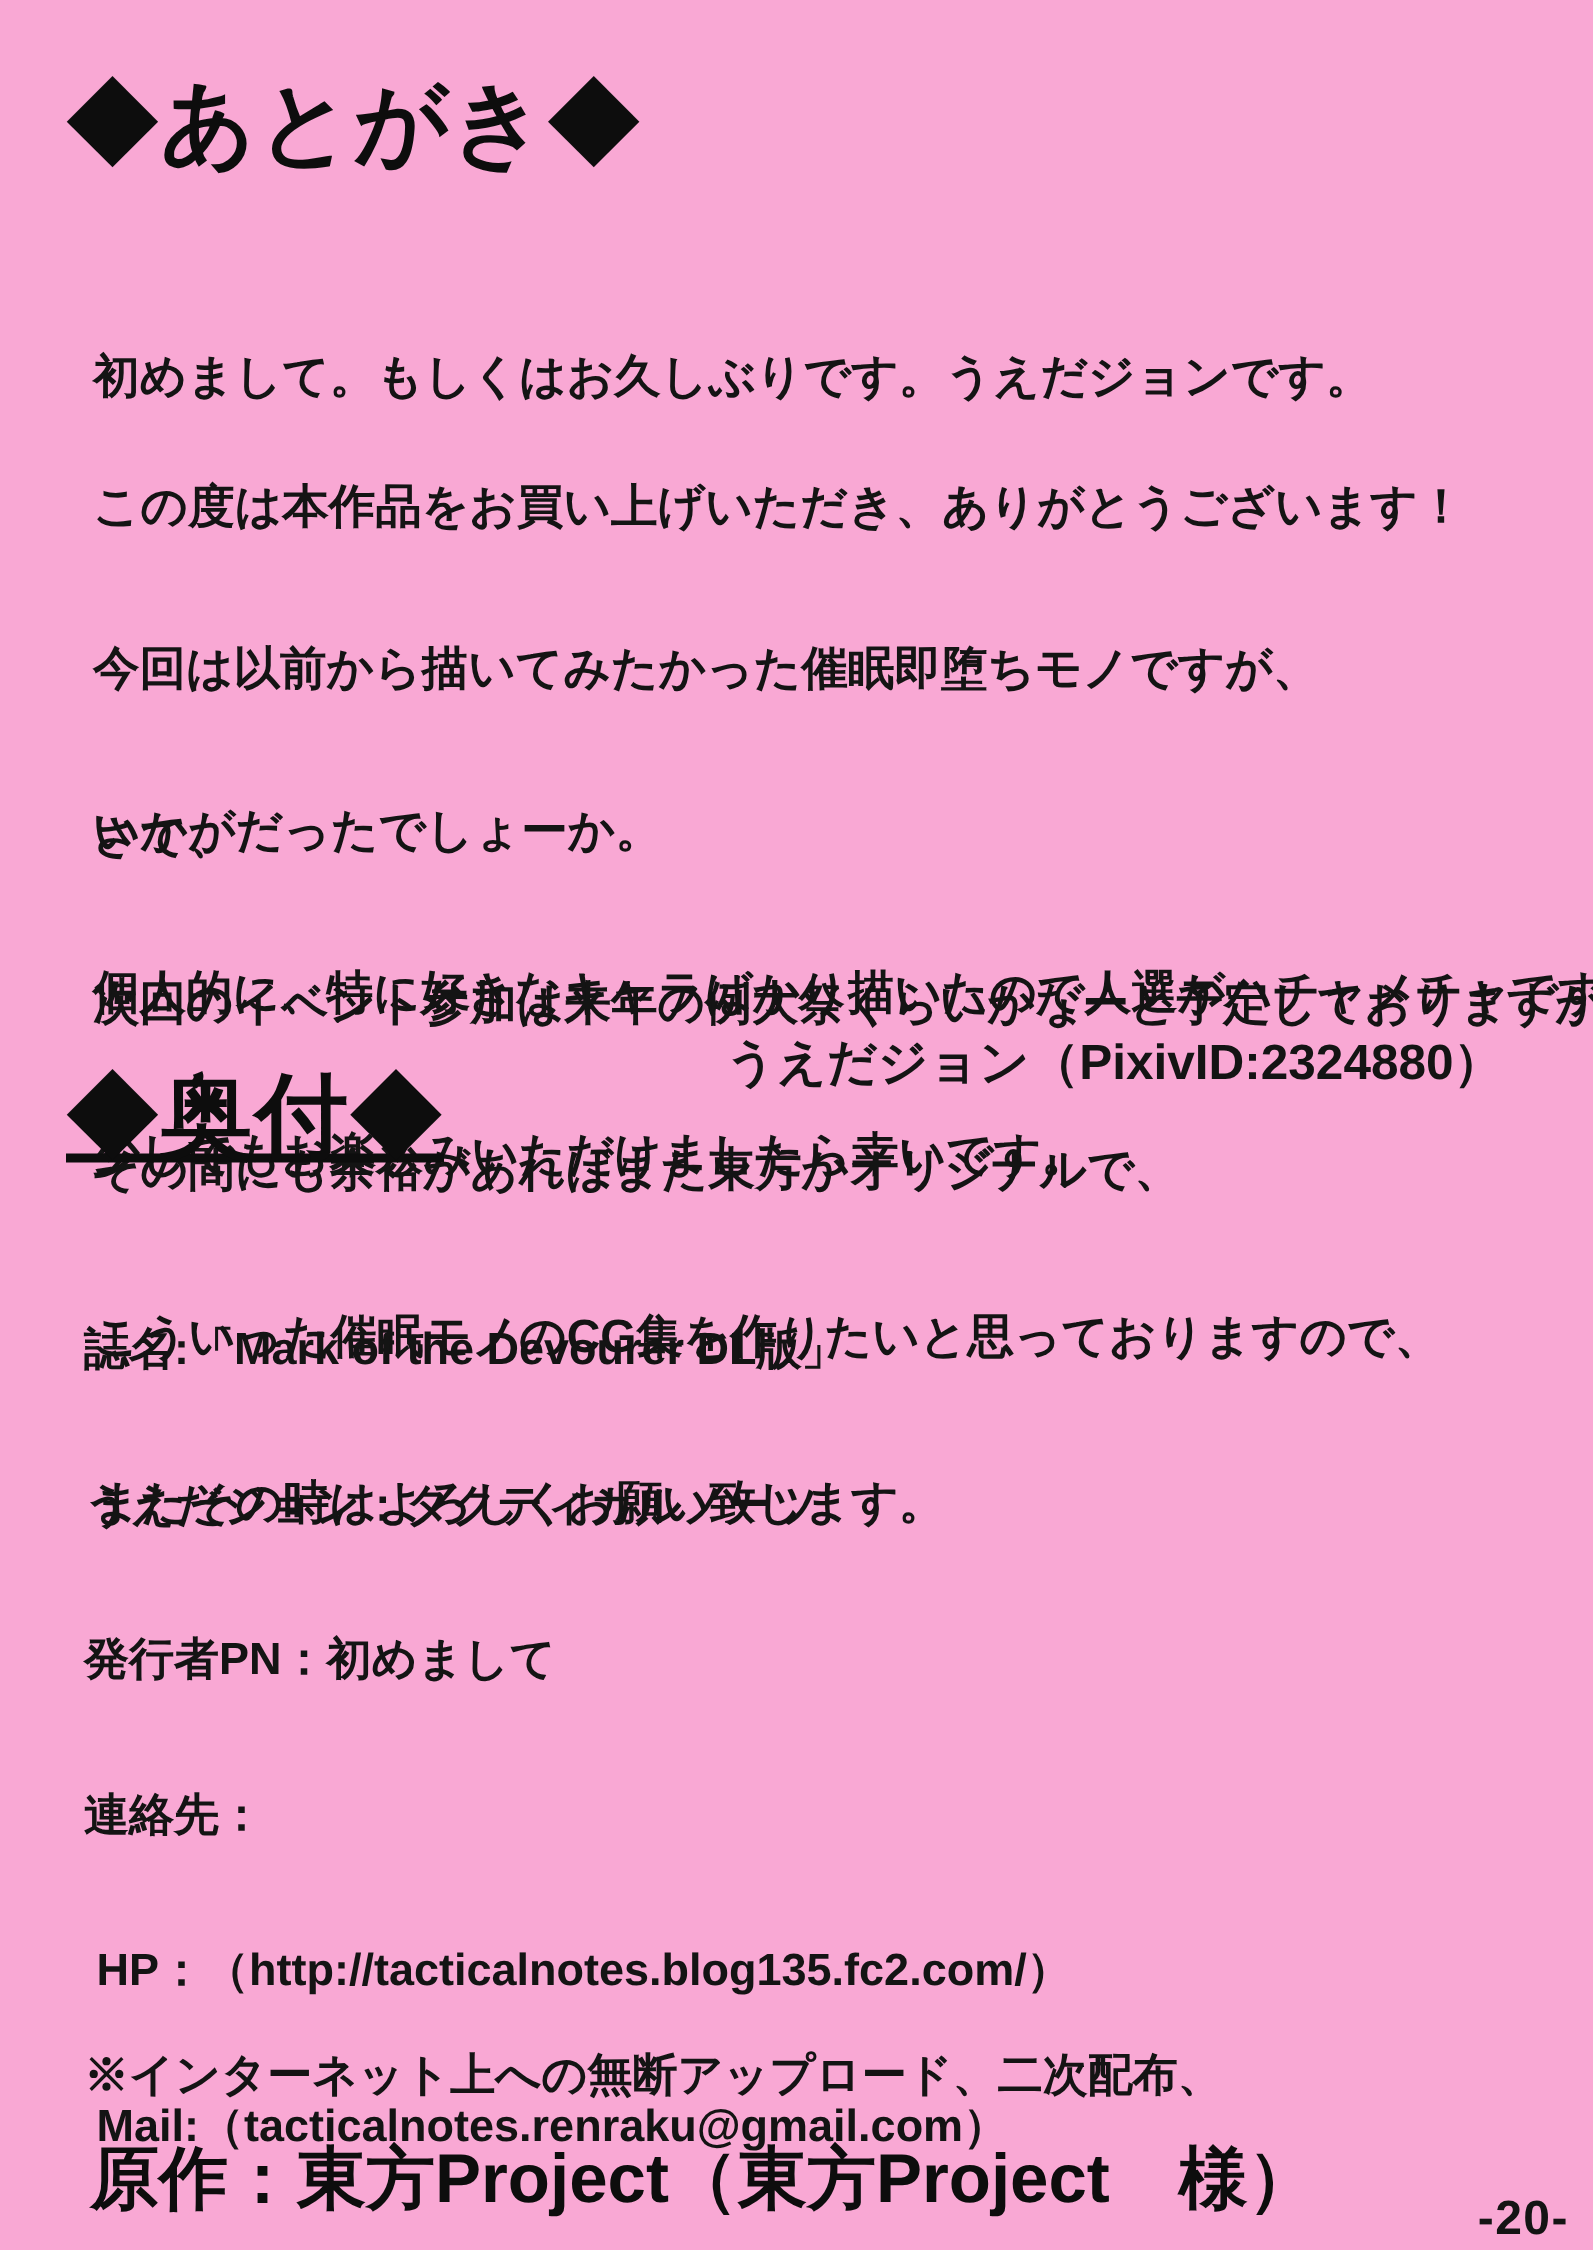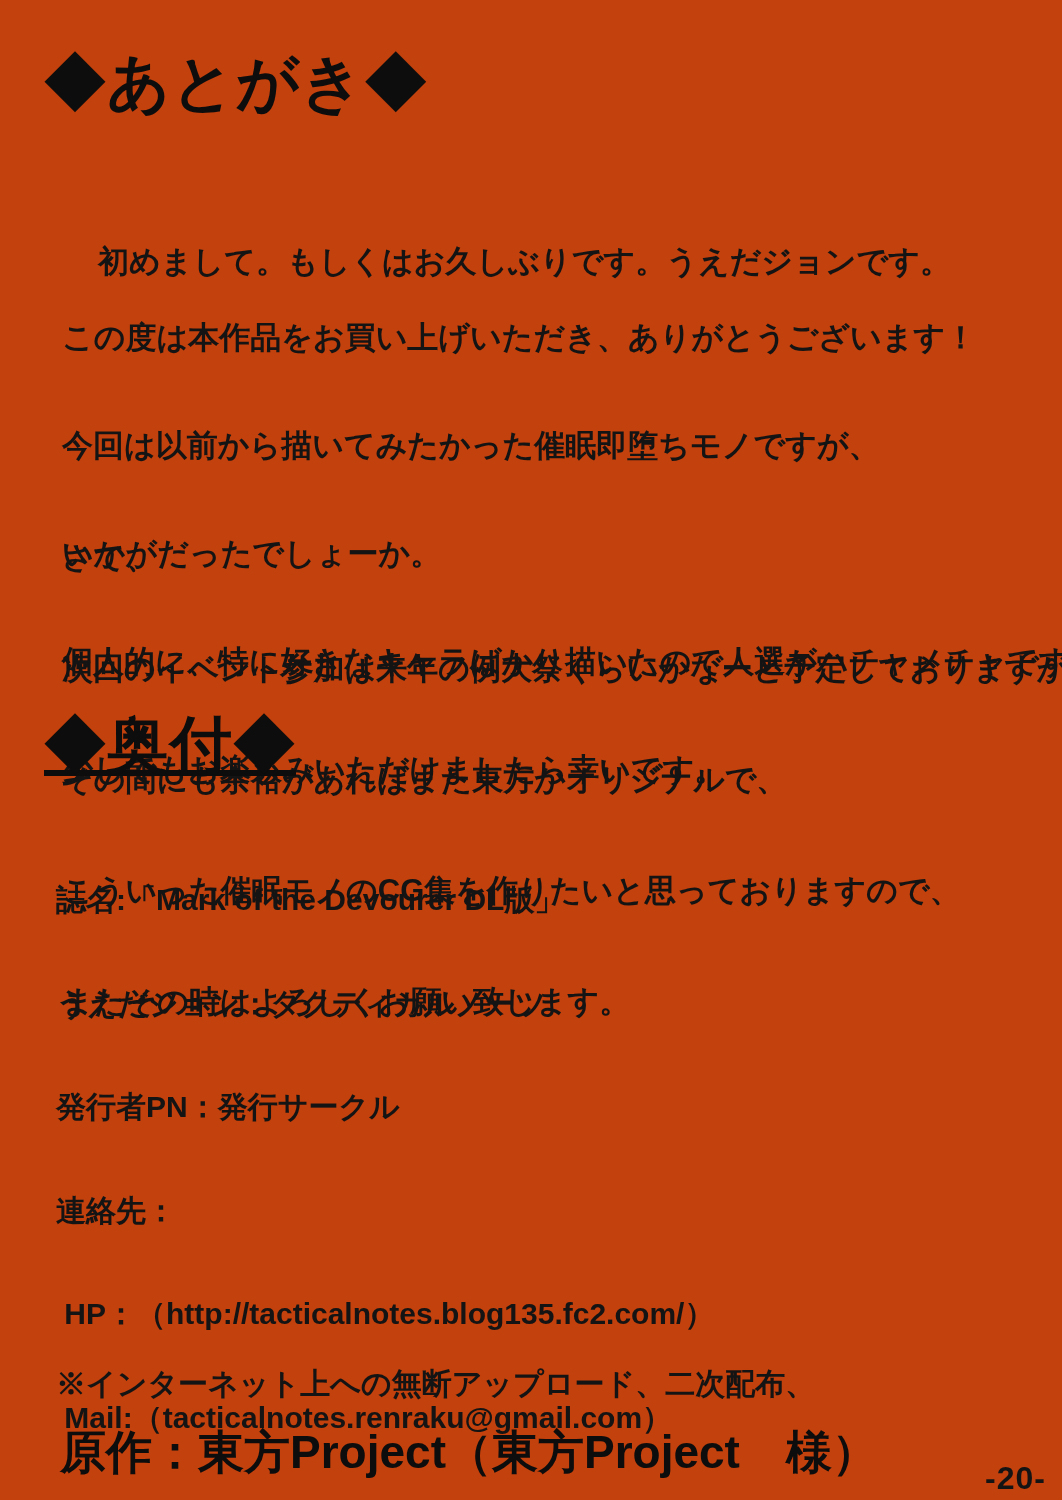--- a/index.html
+++ b/index.html
@@ -4,21 +4,21 @@
 <style>
   html, body {
     margin: 0;
     padding: 0;
     background: #ffffff;
   }
   .page {
     position: relative;
     width: 1062px;
     height: 1500px;
-    background: #c2410c;
+    background: #f9a8d4;
     color: #111111;
     font-family: "Liberation Sans", sans-serif;
     font-weight: bold;
     overflow: hidden;
   }
   .diamond-title {
     position: absolute;
     margin: 0;
     font-size: 62px;
     line-height: 1.05;
@@ -31,21 +31,21 @@
 
   .textblock {
     position: absolute;
     white-space: pre;
     font-size: 31px;
     color: #141414;
     letter-spacing: 0px;
   }
   .textblock .line { white-space: pre; }
 
-  .para-1 { left: 62px; top: 167px; line-height: 38px; margin-left: 36px; }
+  .para-1 { left: 62px; top: 156px; line-height: 38px; }
   .para-2 { left: 62px; top: 248px; line-height: 36px; }
   .para-3 { left: 62px; top: 465px; line-height: 37px; }
 
   .signature {
     position: absolute;
     right: 60px;
     top: 686px;
     font-size: 33px;
     white-space: pre;
     color: #141414;
@@ -101,27 +101,28 @@
   </div>
 
   <div class="textblock para-3">
     <div class="line">さて、</div>
     <div class="line">次回のイベント参加は来年の例大祭くらいかなーと予定しておりますが、</div>
     <div class="line">その間にも余裕があればまた東方かオリジナルで、</div>
     <div class="line">こういった催眠モノのCG集を作りたいと思っておりますので、</div>
     <div class="line">またその時はよろしくお願い致します。</div>
   </div>
 
+  <div class="signature">うえだジョン（PixivID:2324880）</div>
 
   <h1 class="diamond-title colophon-title">◆奥付◆</h1>
 
   <div class="textblock colophon-lines">
     <div class="line">誌名:「Mark of the Devourer DL版」</div>
     <div class="line">うえだジョン：タクティカルノーツ</div>
-    <div class="line">発行者PN：発行サークル</div>
+    <div class="line">発行者PN：初めまして</div>
     <div class="line">連絡先：</div>
     <div class="line"> HP：（http://tacticalnotes.blog135.fc2.com/）</div>
     <div class="line"> Mail:（tacticalnotes.renraku@gmail.com）</div>
     
   </div>
 
   <div class="textblock notices">
     <div class="line">※インターネット上への無断アップロード、二次配布、</div>
     
   </div>

